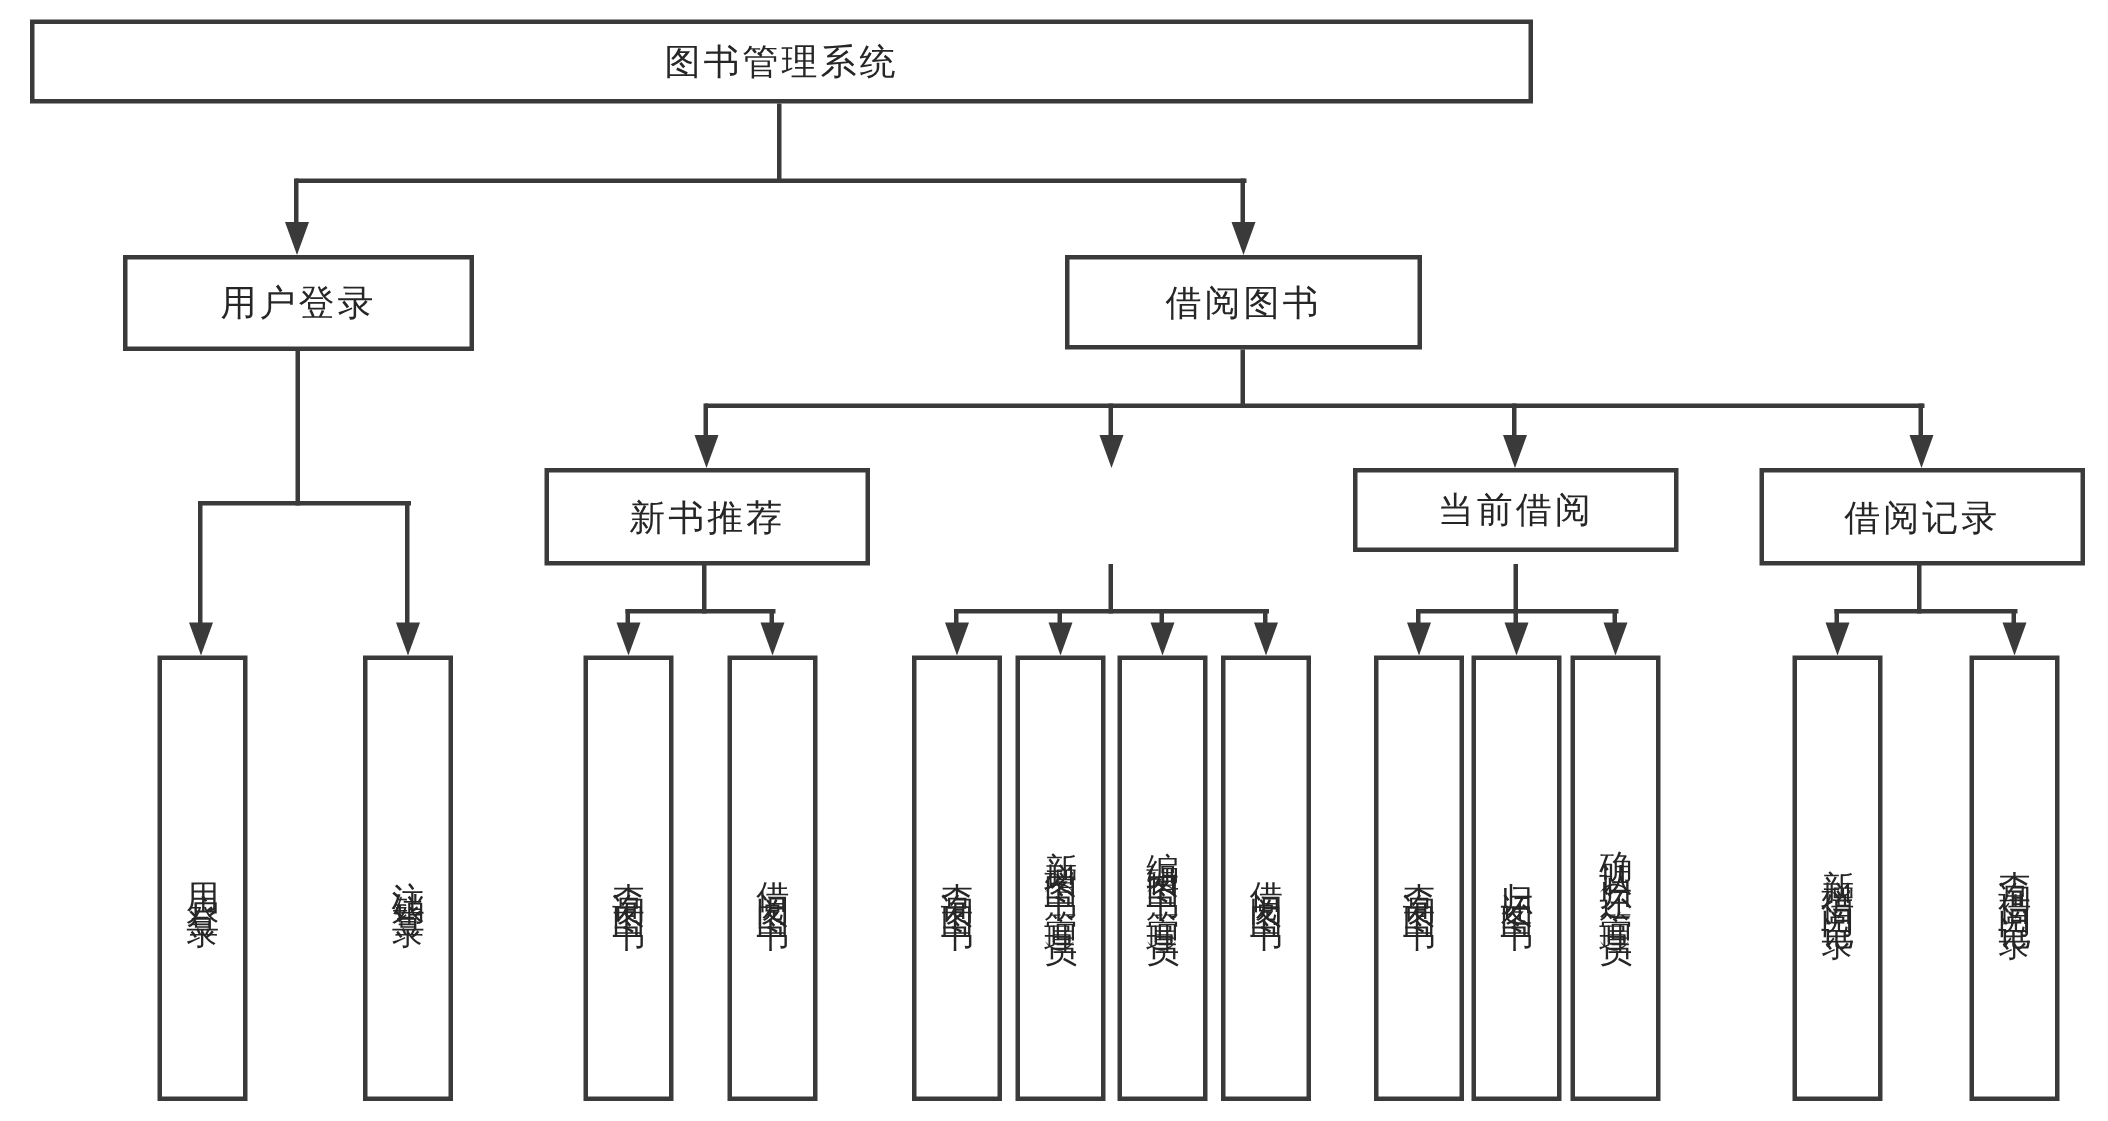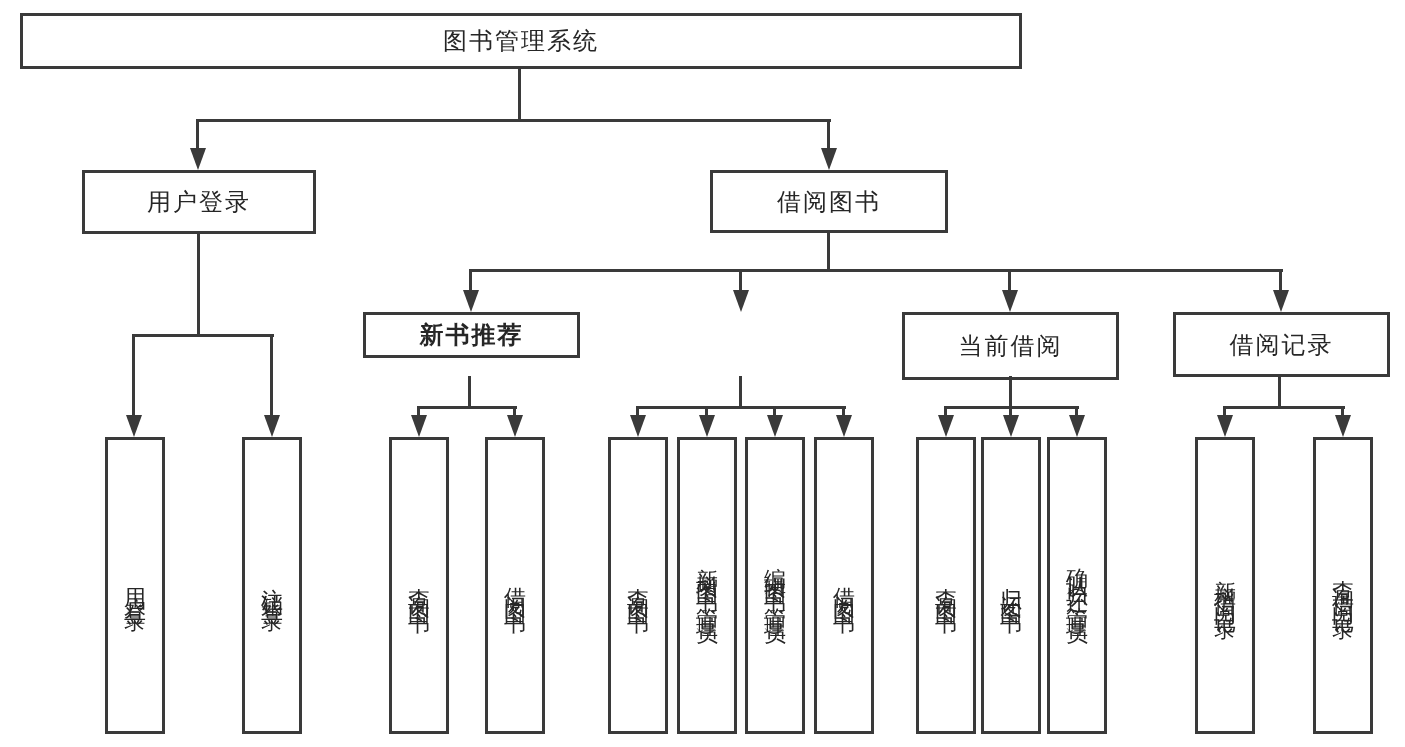--- a/index.html
+++ b/index.html
@@ -91,24 +91,24 @@
   <div class="hline" style="left:470px;top:269px;width:813px;"></div>
   <div class="vline" style="left:469px;top:269px;height:23px;"></div>
   <div class="arr" style="left:463px;top:290px;"></div>
   <div class="vline" style="left:739px;top:269px;height:23px;"></div>
   <div class="arr" style="left:733px;top:290px;"></div>
   <div class="vline" style="left:1008px;top:269px;height:23px;"></div>
   <div class="arr" style="left:1002px;top:290px;"></div>
   <div class="vline" style="left:1279px;top:269px;height:23px;"></div>
   <div class="arr" style="left:1273px;top:290px;"></div>
 
-  <div class="box" style="left:363px;top:312px;width:217px;height:46px;font-weight:bold;">
+  <div class="box" style="left:363px;top:312px;width:217px;height:65px;">
     <span class="hlabel">新书推荐</span>
   </div>
-  <div class="box" style="left:902px;top:312px;width:217px;height:68px;">
+  <div class="box" style="left:902px;top:312px;width:217px;height:56px;">
     <span class="hlabel">当前借阅</span>
   </div>
   <div class="box" style="left:1173px;top:312px;width:217px;height:65px;">
     <span class="hlabel">借阅记录</span>
   </div>
 
   <div class="vline" style="left:468px;top:376px;height:33px;"></div>
   <div class="hline" style="left:417px;top:406px;width:100px;"></div>
   <div class="vline" style="left:417px;top:406px;height:12px;"></div>
   <div class="arr" style="left:411px;top:415px;"></div>

